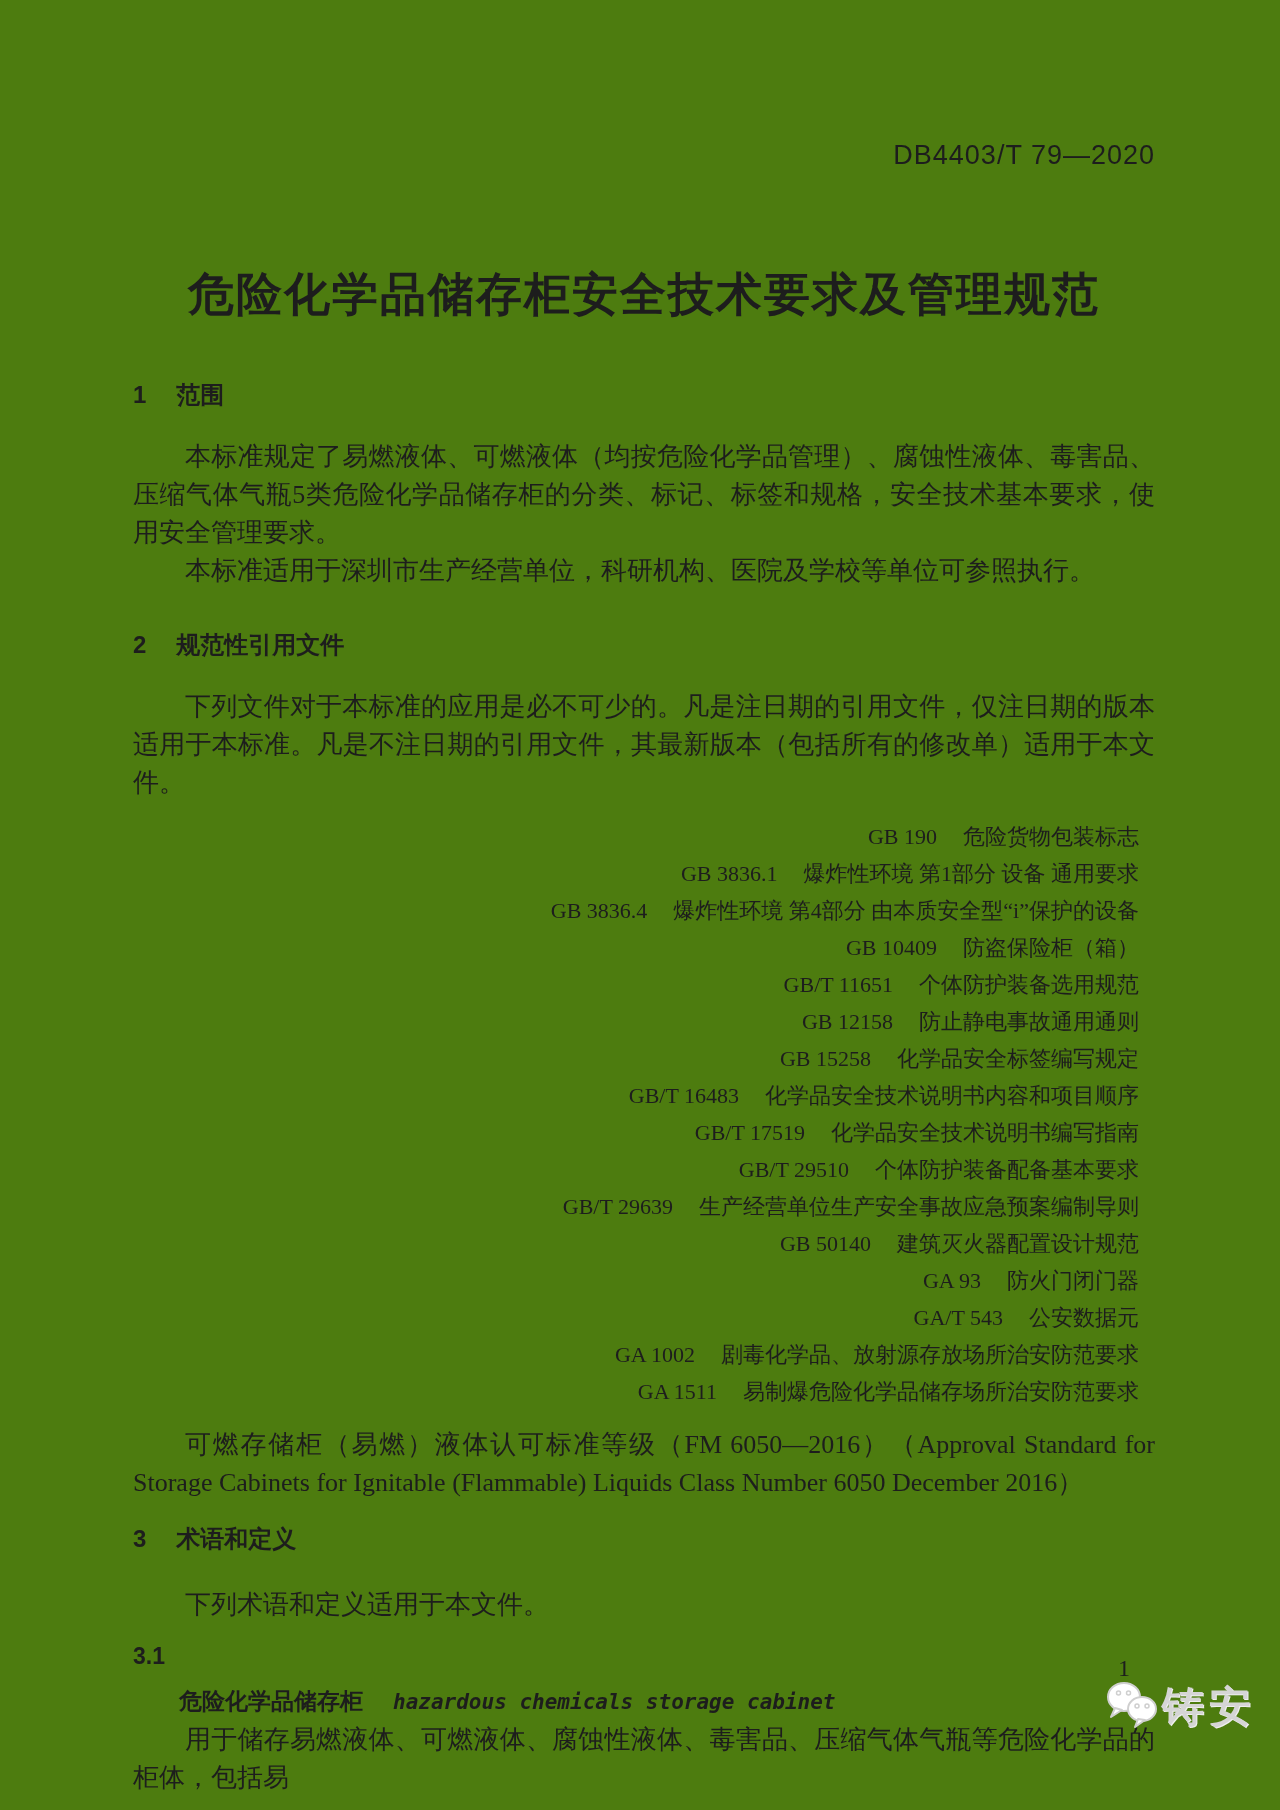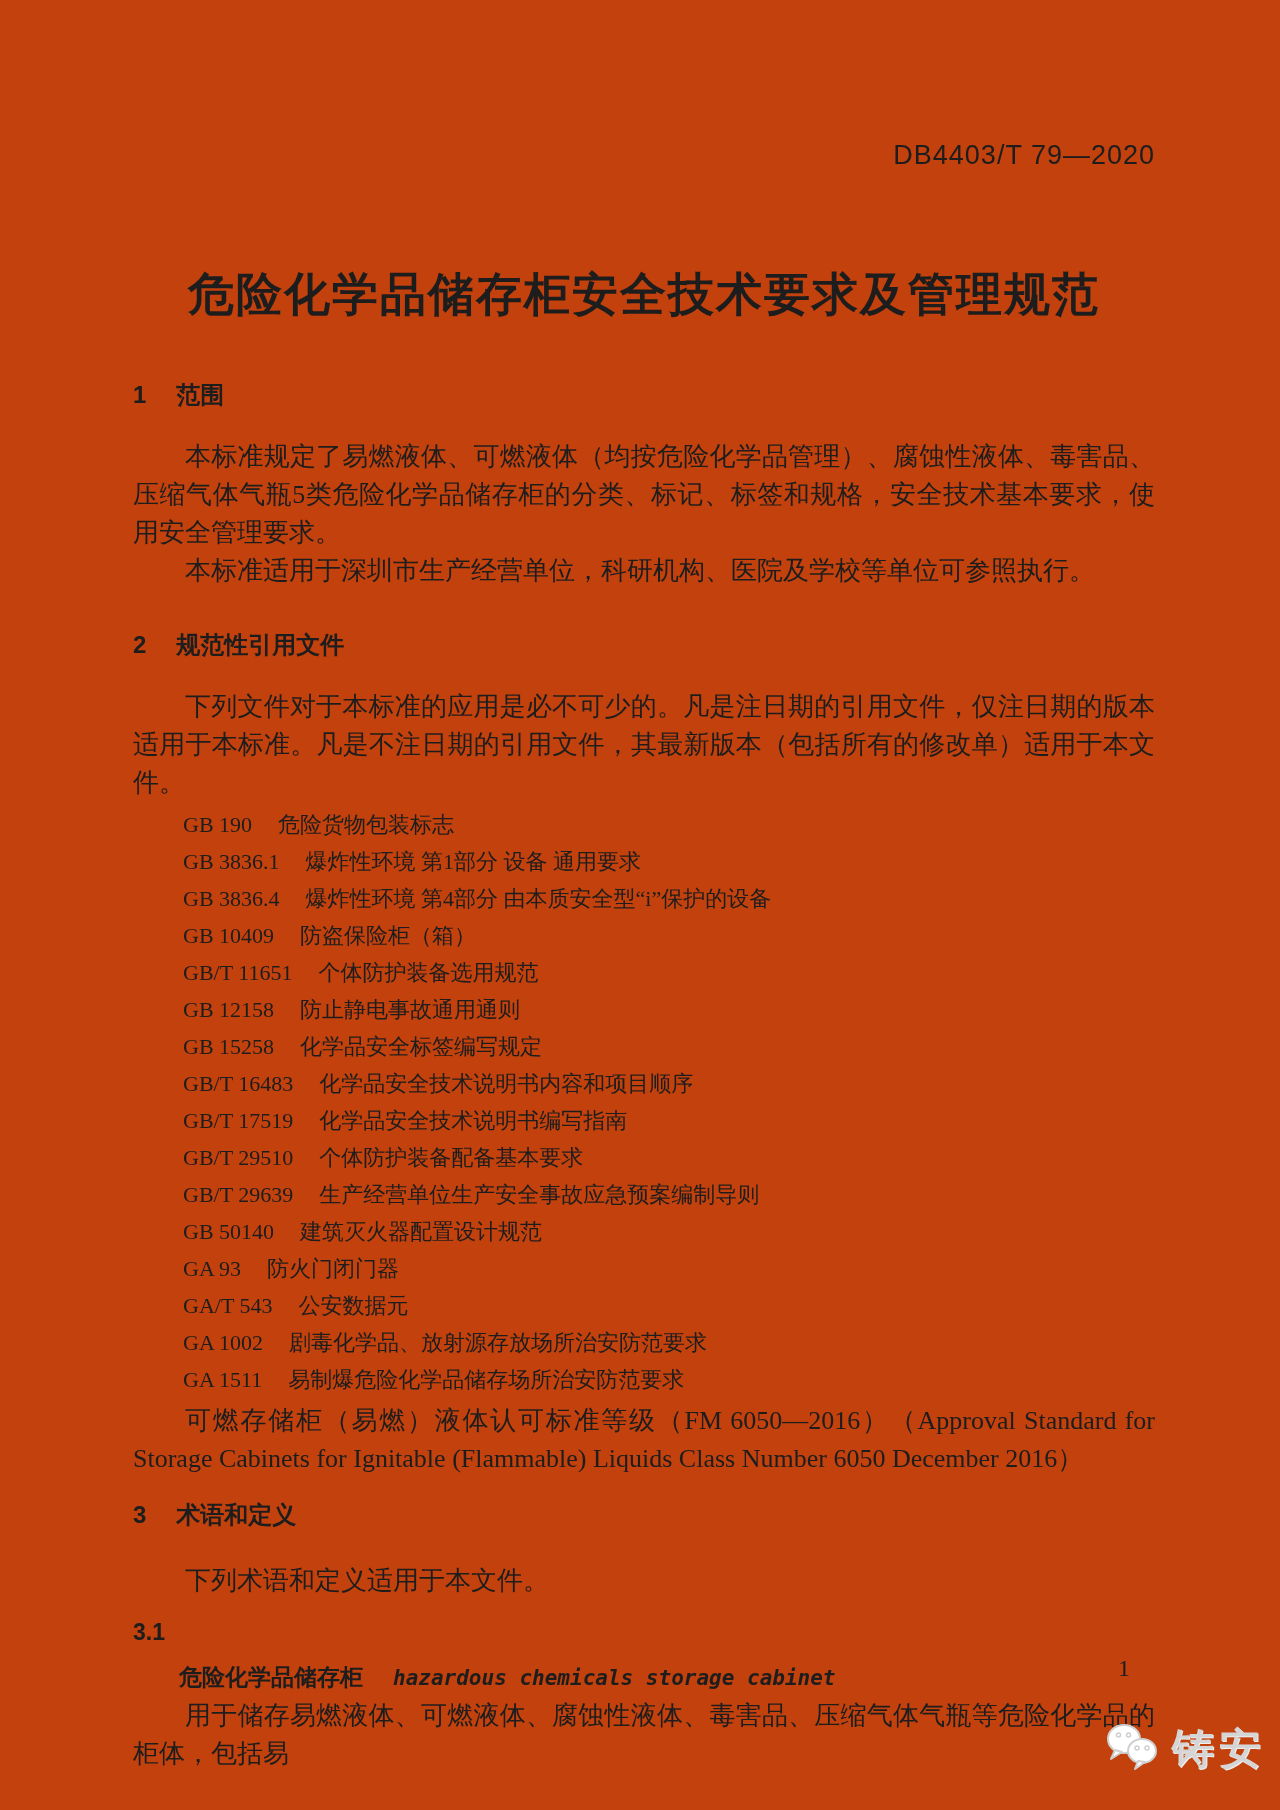--- a/index.html
+++ b/index.html
@@ -2,21 +2,21 @@
 <html lang="zh"><head>
 <meta charset="utf-8">
 <style>
   html,body { margin:0; padding:0; background:#ffffff; }
   * { box-sizing:border-box; }
 
   .page {
     position:relative;
     width:1280px;
     height:1810px;
-    background:#c2410c;
+    background:#4d7c0f;
     color:#1d1d1d;
     font-family:"Liberation Serif","DejaVu Serif",serif;
     overflow:hidden;
   }
 
   .content { padding:0 125px 0 133px; }
 
   .doc-number {
     margin-top:142px;
     text-align:right;
@@ -51,21 +51,21 @@
 
   .body-p {
     margin:0;
     font-size:26px;
     line-height:38px;
     text-align:justify;
     text-indent:2em;
   }
   .mt-first { margin-top:28px; }
 
-  .ref-list { margin:4px; padding:0; list-style:none; }
+  .ref-list { margin:16px; padding:0; list-style:none;text-align:right; }
   .ref-item { line-height:37px; font-size:22px; padding-left:46px; }
   .ref-code { margin-right:26px; }
 
   .terms-intro { margin-top:32px; }
 
   .clause-num {
     margin-top:18px;
     font-family:"Liberation Sans","DejaVu Sans",sans-serif;
     font-weight:700;
     font-size:23px;
@@ -94,24 +94,23 @@
     position:absolute;
     left:1118px;
     top:1656px;
     font-size:24px;
     line-height:1;
   }
 
   .watermark {
     position:absolute;
     left:1104px;
-    top:1722px;
+    top:1680px;
     display:flex;
     align-items:center;
-    gap:10px;
   }
   .watermark-text {
     font-family:"Liberation Sans","DejaVu Sans",sans-serif;
     font-weight:700;
     font-size:42px;
     line-height:1;
     color:#d5d5d5;
     letter-spacing:5px;
     text-shadow:1px 1px 0 #efefef;
   }

